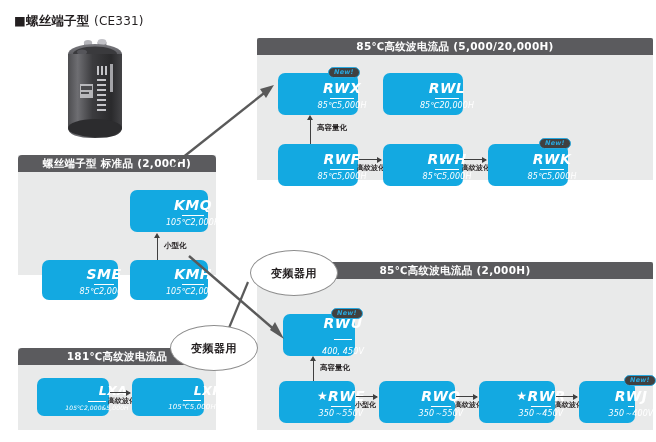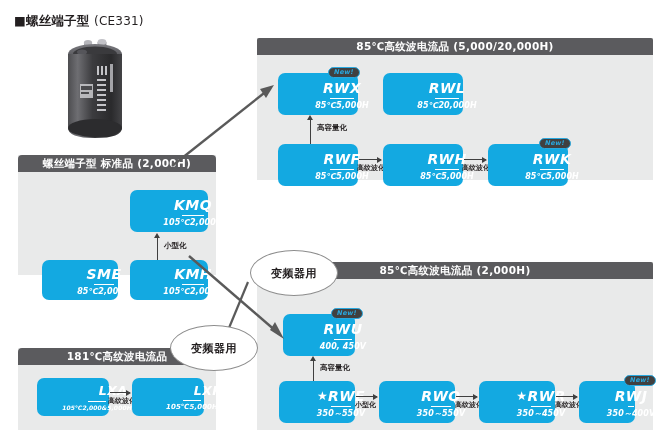--- a/index.html
+++ b/index.html
@@ -46,21 +46,21 @@
   .part .pname{
     font-size:14px;font-weight:bold;font-style:italic;
     letter-spacing:.4px;line-height:1;white-space:nowrap;
     display:flex;align-items:center;
   }
   .part .pname .star{font-size:12px;font-style:normal;margin-right:0px;}
   .part .rule{
     width:74%;height:1px;background:#ffffff;margin:3px 0 3px 0;
   }
   .part .pspec{
-    font-size:8px;font-weight:bold;font-style:italic;
+    font-size:8px;font-weight:normal;font-style:italic;
     letter-spacing:.1px;line-height:1;white-space:nowrap;
   }
   .part.small .pname{font-size:12.5px;margin-left:32px;}
   .part.small .pspec{font-size:7px;}
 
   
   .newbadge{
     position:absolute;background:#404040;border:1.4px solid #29a9e0;
     border-radius:9px;color:#29a9e0;font-size:6.5px;font-weight:bold;
     font-style:italic;padding:1px 5px 1px 5px;line-height:1;
@@ -273,21 +273,21 @@
       </div>
     </div>
   </div>
 
   <div class="panel" style="left:257px;top:262px;width:396px;height:168px;">
     <div class="panel-head">
       <span>85℃高纹波电流品 (2,000H)</span>
     </div>
     <div class="panel-body">
 
-      <div class="part" style="left:26px;top:35px;width:72px;height:42px;">
+      <div class="part" style="left:26px;top:35px;width:72px;height:42px;justify-content:space-between;">
         <div class="pname">RWU</div>
         <div class="rule"></div>
         <div class="pspec">400, 450V</div>
       </div>
       <div class="newbadge" style="left:74px;top:29px;">New!</div>
 
       <div class="arrow-v" style="left:56px;top:82px;height:20px;"></div>
       <div class="alabel v" style="left:63px;top:84px;">高容量化</div>
 
       <div class="part" style="left:22px;top:102px;width:76px;height:42px;">

